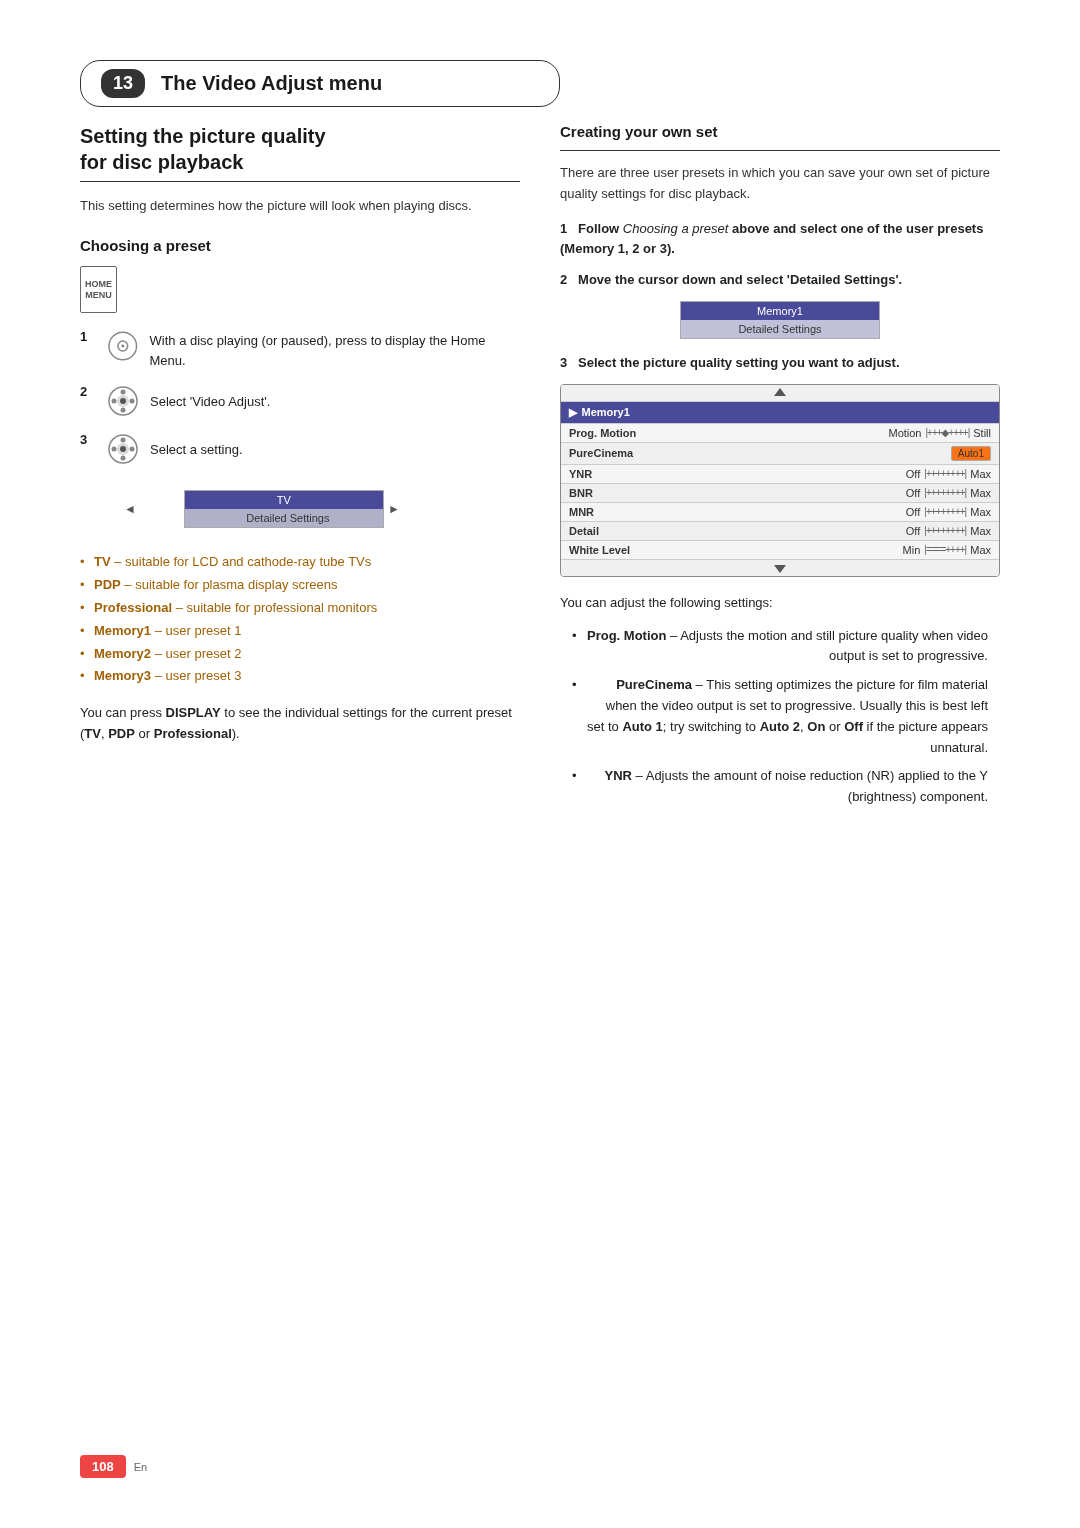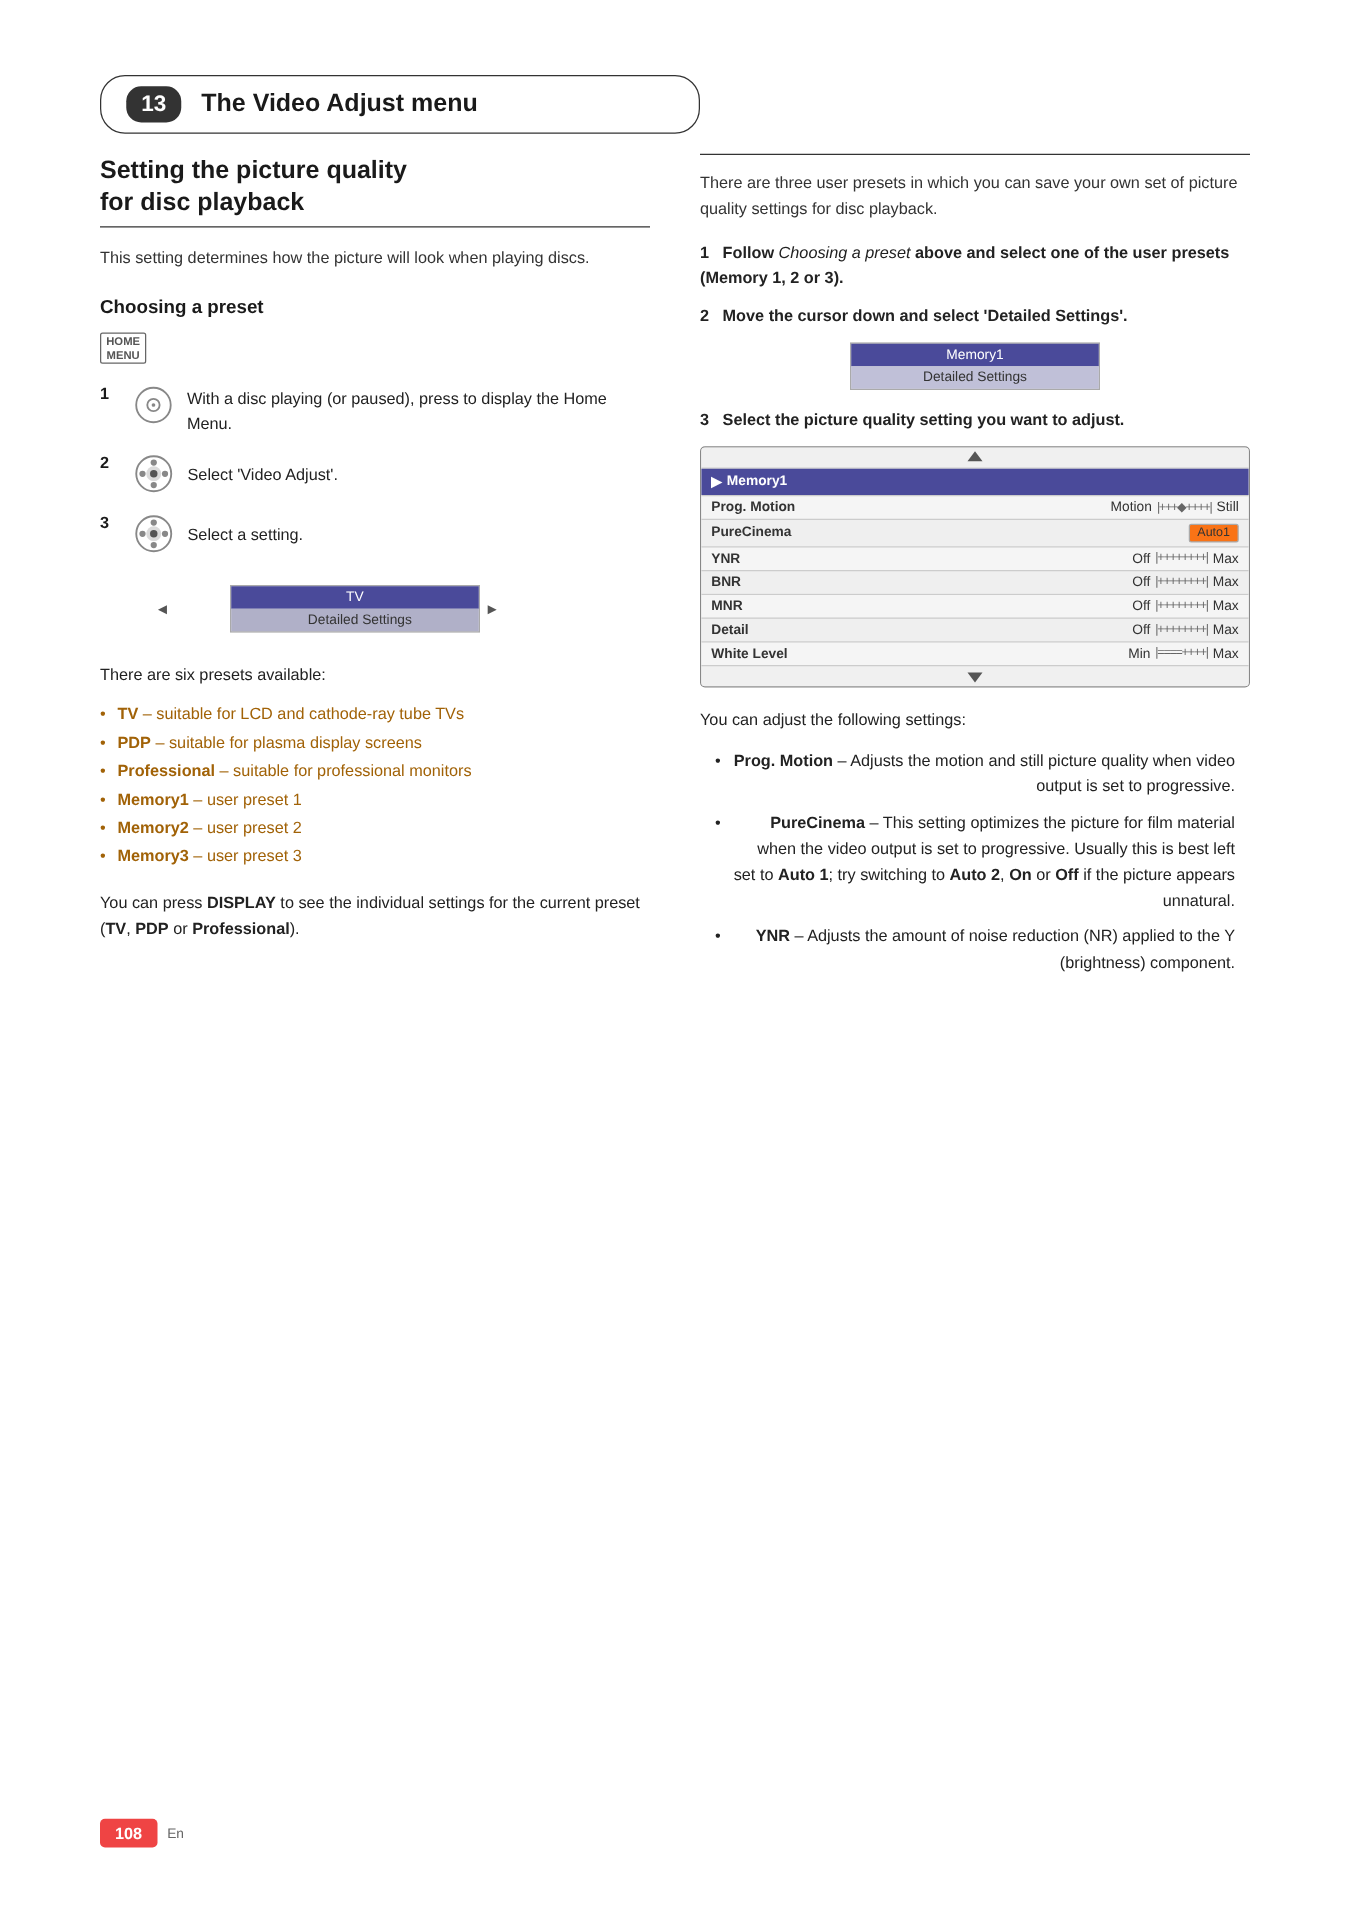--- a/index.html
+++ b/index.html
@@ -91,21 +91,21 @@
       font-weight: bold;
       color: #1a1a1a;
       margin-bottom: 12px;
     }
 
     
     .home-icon-box {
       display: inline-block;
       border: 1.5px solid #666;
       border-radius: 2px;
-      padding: 1px 4px;
+      padding: 12px 4px;
       font-size: 9px;
       font-weight: bold;
       color: #555;
       margin-bottom: 8px;
       line-height: 1.2;
       text-align: center;
     }
 
     .step-text {
       font-size: 13px;
@@ -435,41 +435,41 @@
             <div style="flex:1;">
               <div class="screen-preview">
                 <div class="screen-row highlighted" style="text-align:center;">TV</div>
                 <div class="screen-row subitem" style="text-align:center;">Detailed Settings</div>
               </div>
             </div>
             <span style="font-size:12px; color:#555; margin-left:4px;">►</span>
           </div>
         </div>
 
-        <p class="preset-intro">There are six presets available:</p>
 
         <ul class="bullet-list">
           <li><strong>TV</strong> – suitable for LCD and cathode-ray tube TVs</li>
           <li><strong>PDP</strong> – suitable for plasma display screens</li>
           <li><strong>Professional</strong> – suitable for professional monitors</li>
           <li><strong>Memory1</strong> – user preset 1</li>
           <li><strong>Memory2</strong> – user preset 2</li>
           <li><strong>Memory3</strong> – user preset 3</li>
         </ul>
 
         <p style="font-size:13px; line-height:1.6; color:#222;">
           You can press <strong>DISPLAY</strong> to see the individual settings for the current preset (<strong>TV</strong>, <strong>PDP</strong> or <strong>Professional</strong>).
         </p>
       </div>
 
     </div>
 
     <div class="right-column">
 
       <div class="subsection">
+        <div class="right-subsection-title">Creating your own set</div>
         <hr class="right-subsection-divider">
 
         <p class="right-intro">There are three user presets in which you can save your own set of picture quality settings for disc playback.</p>
 
         <p class="step-bold">
           <strong>1 &nbsp; Follow</strong> <em>Choosing a preset</em> <strong>above and select one of the user presets (Memory 1, 2 or 3).</strong>
         </p>
 
         <p class="step-bold">
           <strong>2 &nbsp; Move the cursor down and select 'Detailed Settings'.</strong>

